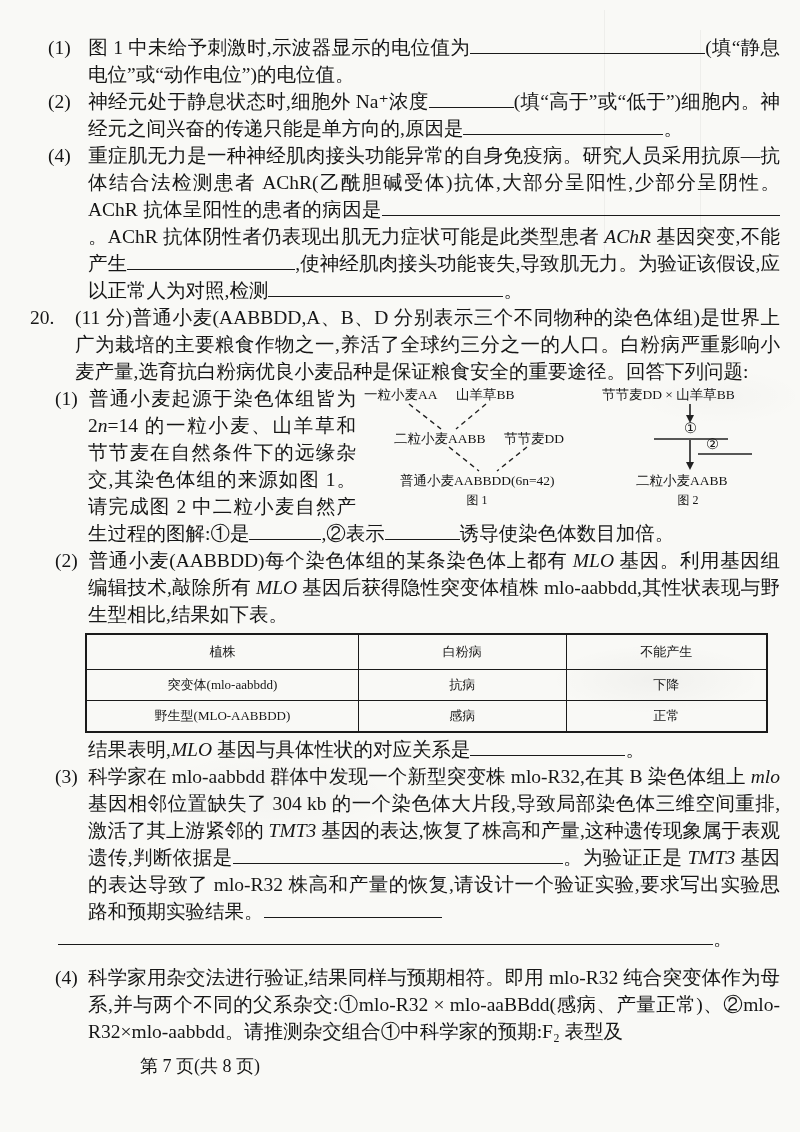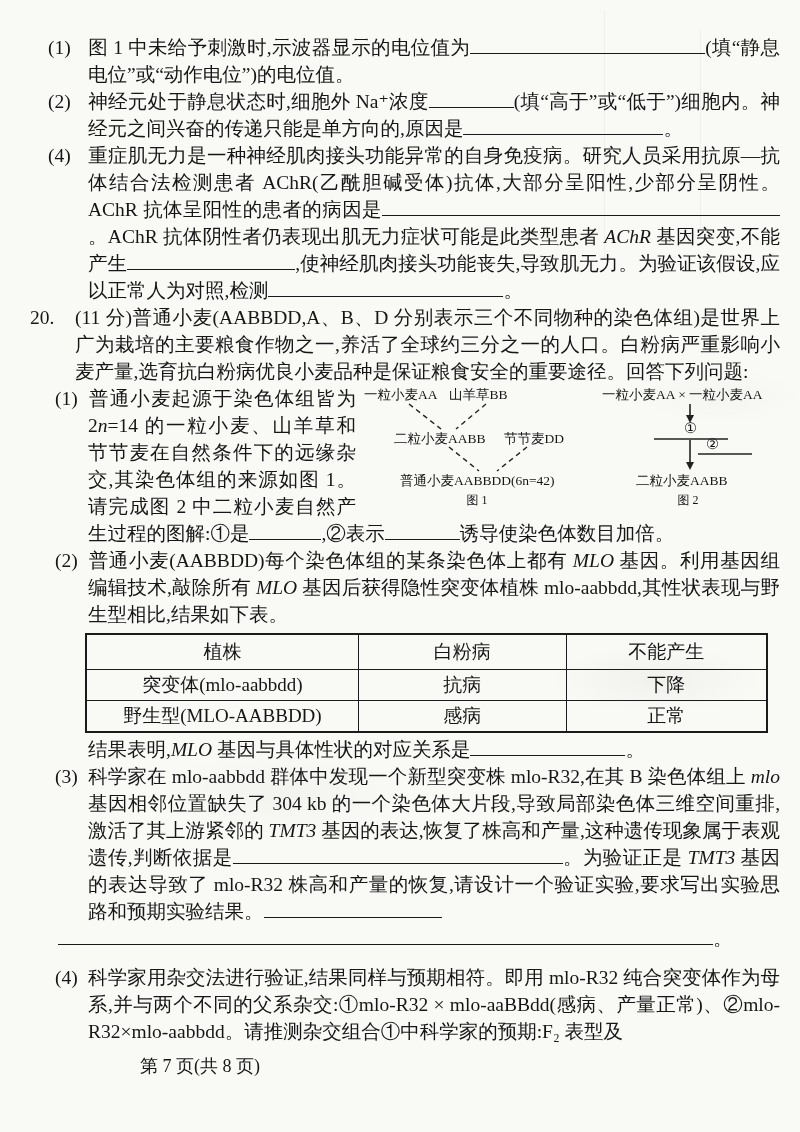--- a/index.html
+++ b/index.html
@@ -42,41 +42,41 @@
     margin:2px 0 2px 8px;position:relative;
     text-indent:0;
   }
   .fig{position:absolute;top:0;height:130px;margin:0;}
   .fig1{left:0;width:226px;}
   .fig2{right:0;width:184px;}
   .fig svg{position:absolute;left:0;top:0;width:100%;height:100%;}
   .fl{position:absolute;font-size:13.5px;line-height:15px;white-space:nowrap;color:#141414;}
   .cap{font-size:12px;}
   .f1-tl{left:0;top:0;}
-  .f1-tr{left:85px;top:0;}
+  .f1-tr{left:92px;top:0;}
   .f1-ml{left:30px;top:44px;}
   .f1-mr{left:140px;top:44px;}
   .f1-bot{left:36px;top:86px;}
   .f1-cap{left:50%;transform:translateX(-50%);top:106px;}
   .f2-top{left:6px;top:0;}
   .f2-c1{left:88px;top:34px;font-size:14.5px;}
   .f2-c2{left:110px;top:50px;font-size:14.5px;}
   .f2-bot{left:40px;top:86px;}
   .f2-cap{left:50%;transform:translateX(-50%);top:106px;}
   
   table.results{
     border-collapse:collapse;
     margin:5px 0 3px 55px;
     width:683px;
     border:2px solid #1b1b1b;
   }
   table.results th,table.results td{
     border:1.4px solid #1b1b1b;
     text-align:center;font-weight:normal;
-    font-size:19px;line-height:24px;padding:3px 4px;
+    font-size:13px;line-height:24px;padding:3px 4px;
   }
   table.results th{height:28px;}
   .footer{margin:8px 0 0 110px;font-size:18px;}
   .ghost{position:absolute;width:1px;background:rgba(0,0,0,0.045);}
   .g1{left:604px;top:10px;height:250px;}
   .g2{left:700px;top:30px;height:200px;}
 </style>
 </head>
 <body>
 
@@ -112,21 +112,21 @@
       </figure>
       <figure class="fig fig2">
         <svg viewBox="0 0 184 130">
           <line x1="94" y1="17" x2="94" y2="29" stroke="#222" stroke-width="1.6"></line>
           <polygon points="90,28 98,28 94,36" fill="#222"></polygon>
           <line x1="58" y1="52" x2="132" y2="52" stroke="#222" stroke-width="1.6"></line>
           <line x1="94" y1="53" x2="94" y2="76" stroke="#222" stroke-width="1.6"></line>
           <polygon points="90,75 98,75 94,83" fill="#222"></polygon>
           <line x1="102" y1="67" x2="156" y2="67" stroke="#222" stroke-width="1.6"></line>
         </svg>
-        <span class="fl f2-top">一粒小麦AA × 一粒小麦AA</span>
+        <span class="fl f2-top">节节麦DD × 山羊草BB</span>
         <span class="fl f2-c1">①</span>
         <span class="fl f2-c2">②</span>
         <span class="fl f2-bot">二粒小麦AABB</span>
         <span class="fl cap f2-cap">图 2</span>
       </figure>
     </div>
 
     <div class="para hang2">
       <span class="lab">(1)</span><span><span>普通小麦起源于染色体组皆为 2</span><span class="it">n</span><span>=14 的一粒小麦、山羊草和节节麦在自然条件下的远缘杂交,其染色体组的来源如图 1。请完成图 2 中二粒小麦自然产生过程的图解:①是</span><span class="blank" style="width: 72px;"></span><span>,②表示</span><span class="blank" style="width: 75px;"></span><span>诱导使染色体数目加倍。</span></span>
     </div>

